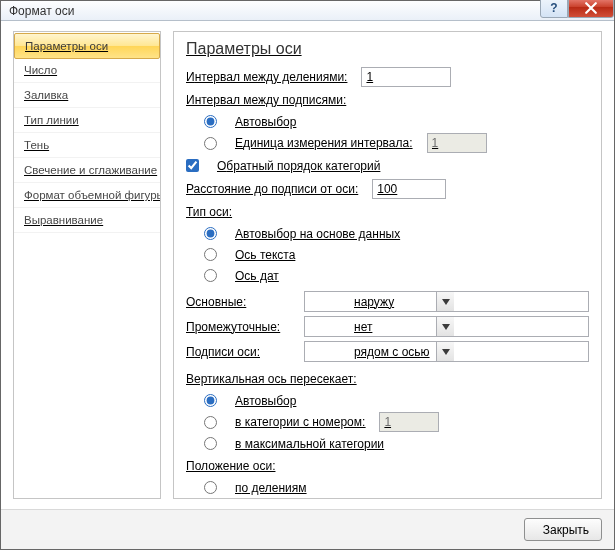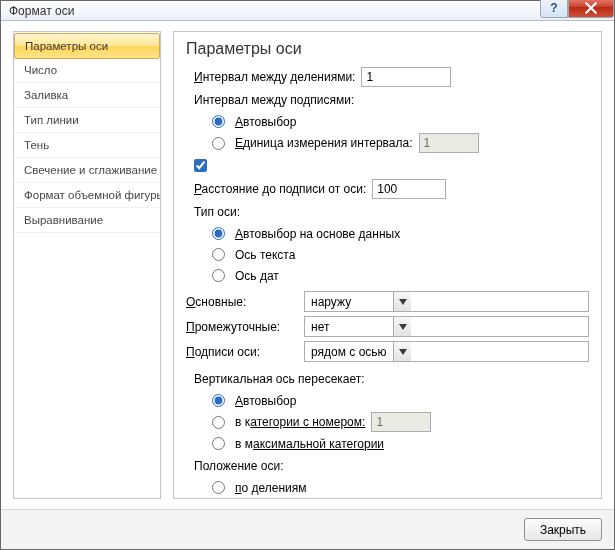--- a/index.html
+++ b/index.html
@@ -58,20 +58,21 @@
     color:#fff;
   }
   .close-btn svg { width:12px; height:12px; }
   
   .body {
     flex: 1;
     padding: 10px 12px;
     display:flex;
     gap:12px;
     overflow:hidden;
+    text-decoration:underline;
   }
   
   .sidebar {
     width: 148px;
     border:1px solid #c5c5c5;
     background:#fff;
     padding:2px 0;
   }
   .sidebar-item {
     padding: 6px 10px;
@@ -99,22 +100,22 @@
   .panel h1 {
     font-size:16px;
     font-weight:normal;
     margin:0 0 8px 0;
     color:#333;
   }
   .row {
     display:flex;
     align-items:center;
     min-height:21px;
-    margin:2px 8px;
-    gap:6px;
+    margin:2px 0;
+    gap:14px;
   }
   .lbl { white-space:nowrap; }
   .u { text-decoration: underline; text-underline-offset:1px; }
   
   input[type=text].tbox {
     border:1px solid #abadb3;
     height:20px;
     padding:1px 4px;
     font:inherit;
     font-size:12px;
@@ -135,20 +136,21 @@
     border:1px solid #abadb3;
     height:21px;
     background:#fff;
     align-items:stretch;
   }
   .combo .cval {
     width:88px;
     padding:2px 6px;
     display:flex;
     align-items:center;
+    margin-left:43px;
   }
   .combo .cbtn {
     width:18px;
     border-left:1px solid #abadb3;
     background:linear-gradient(to bottom,#f7f7f7,#e3e3e3);
     display:flex;
     align-items:center;
     justify-content:center;
   }
   .grid2 {
@@ -168,21 +170,22 @@
   }
   .btn {
     min-width:78px;
     height:23px;
     border:1px solid #8e8f8f;
     background:linear-gradient(to bottom,#fdfdfd,#e7e7e7);
     border-radius:3px;
     font:inherit;
     font-size:12px;
     cursor:default;
-    padding:0 3px;
+    padding:0 12px;
+    text-align:right;
   }
 </style>
 </head>
 <body>
 
 <div class="window">
 
   <div class="titlebar">
     <div class="title">Формат оси</div>
     <div class="tbtn help-btn">?</div>
@@ -224,20 +227,21 @@
         </div>
         <div class="row indent">
           <input type="radio" class="radio" name="intlbl" style="">
           <span class="lbl"><span class="u">Е</span><span>диница измерения интервала:</span></span>
           <input type="text" class="tbox" style="width: 60px;" disabled="" value="1">
         </div>
       </div>
 
       <div class="row">
         <input type="checkbox" class="check" checked="" style="">
+        <span class="lbl"><span class="u">О</span><span>братный порядок категорий</span></span>
       </div>
 
       <div class="row">
         <span class="lbl"><span class="u">Р</span><span>асстояние до подписи от оси:</span></span>
         <input type="text" class="tbox" style="width: 74px;" value="100">
       </div>
 
       <div class="row">
         <span class="lbl">Тип оси:</span>
       </div>

